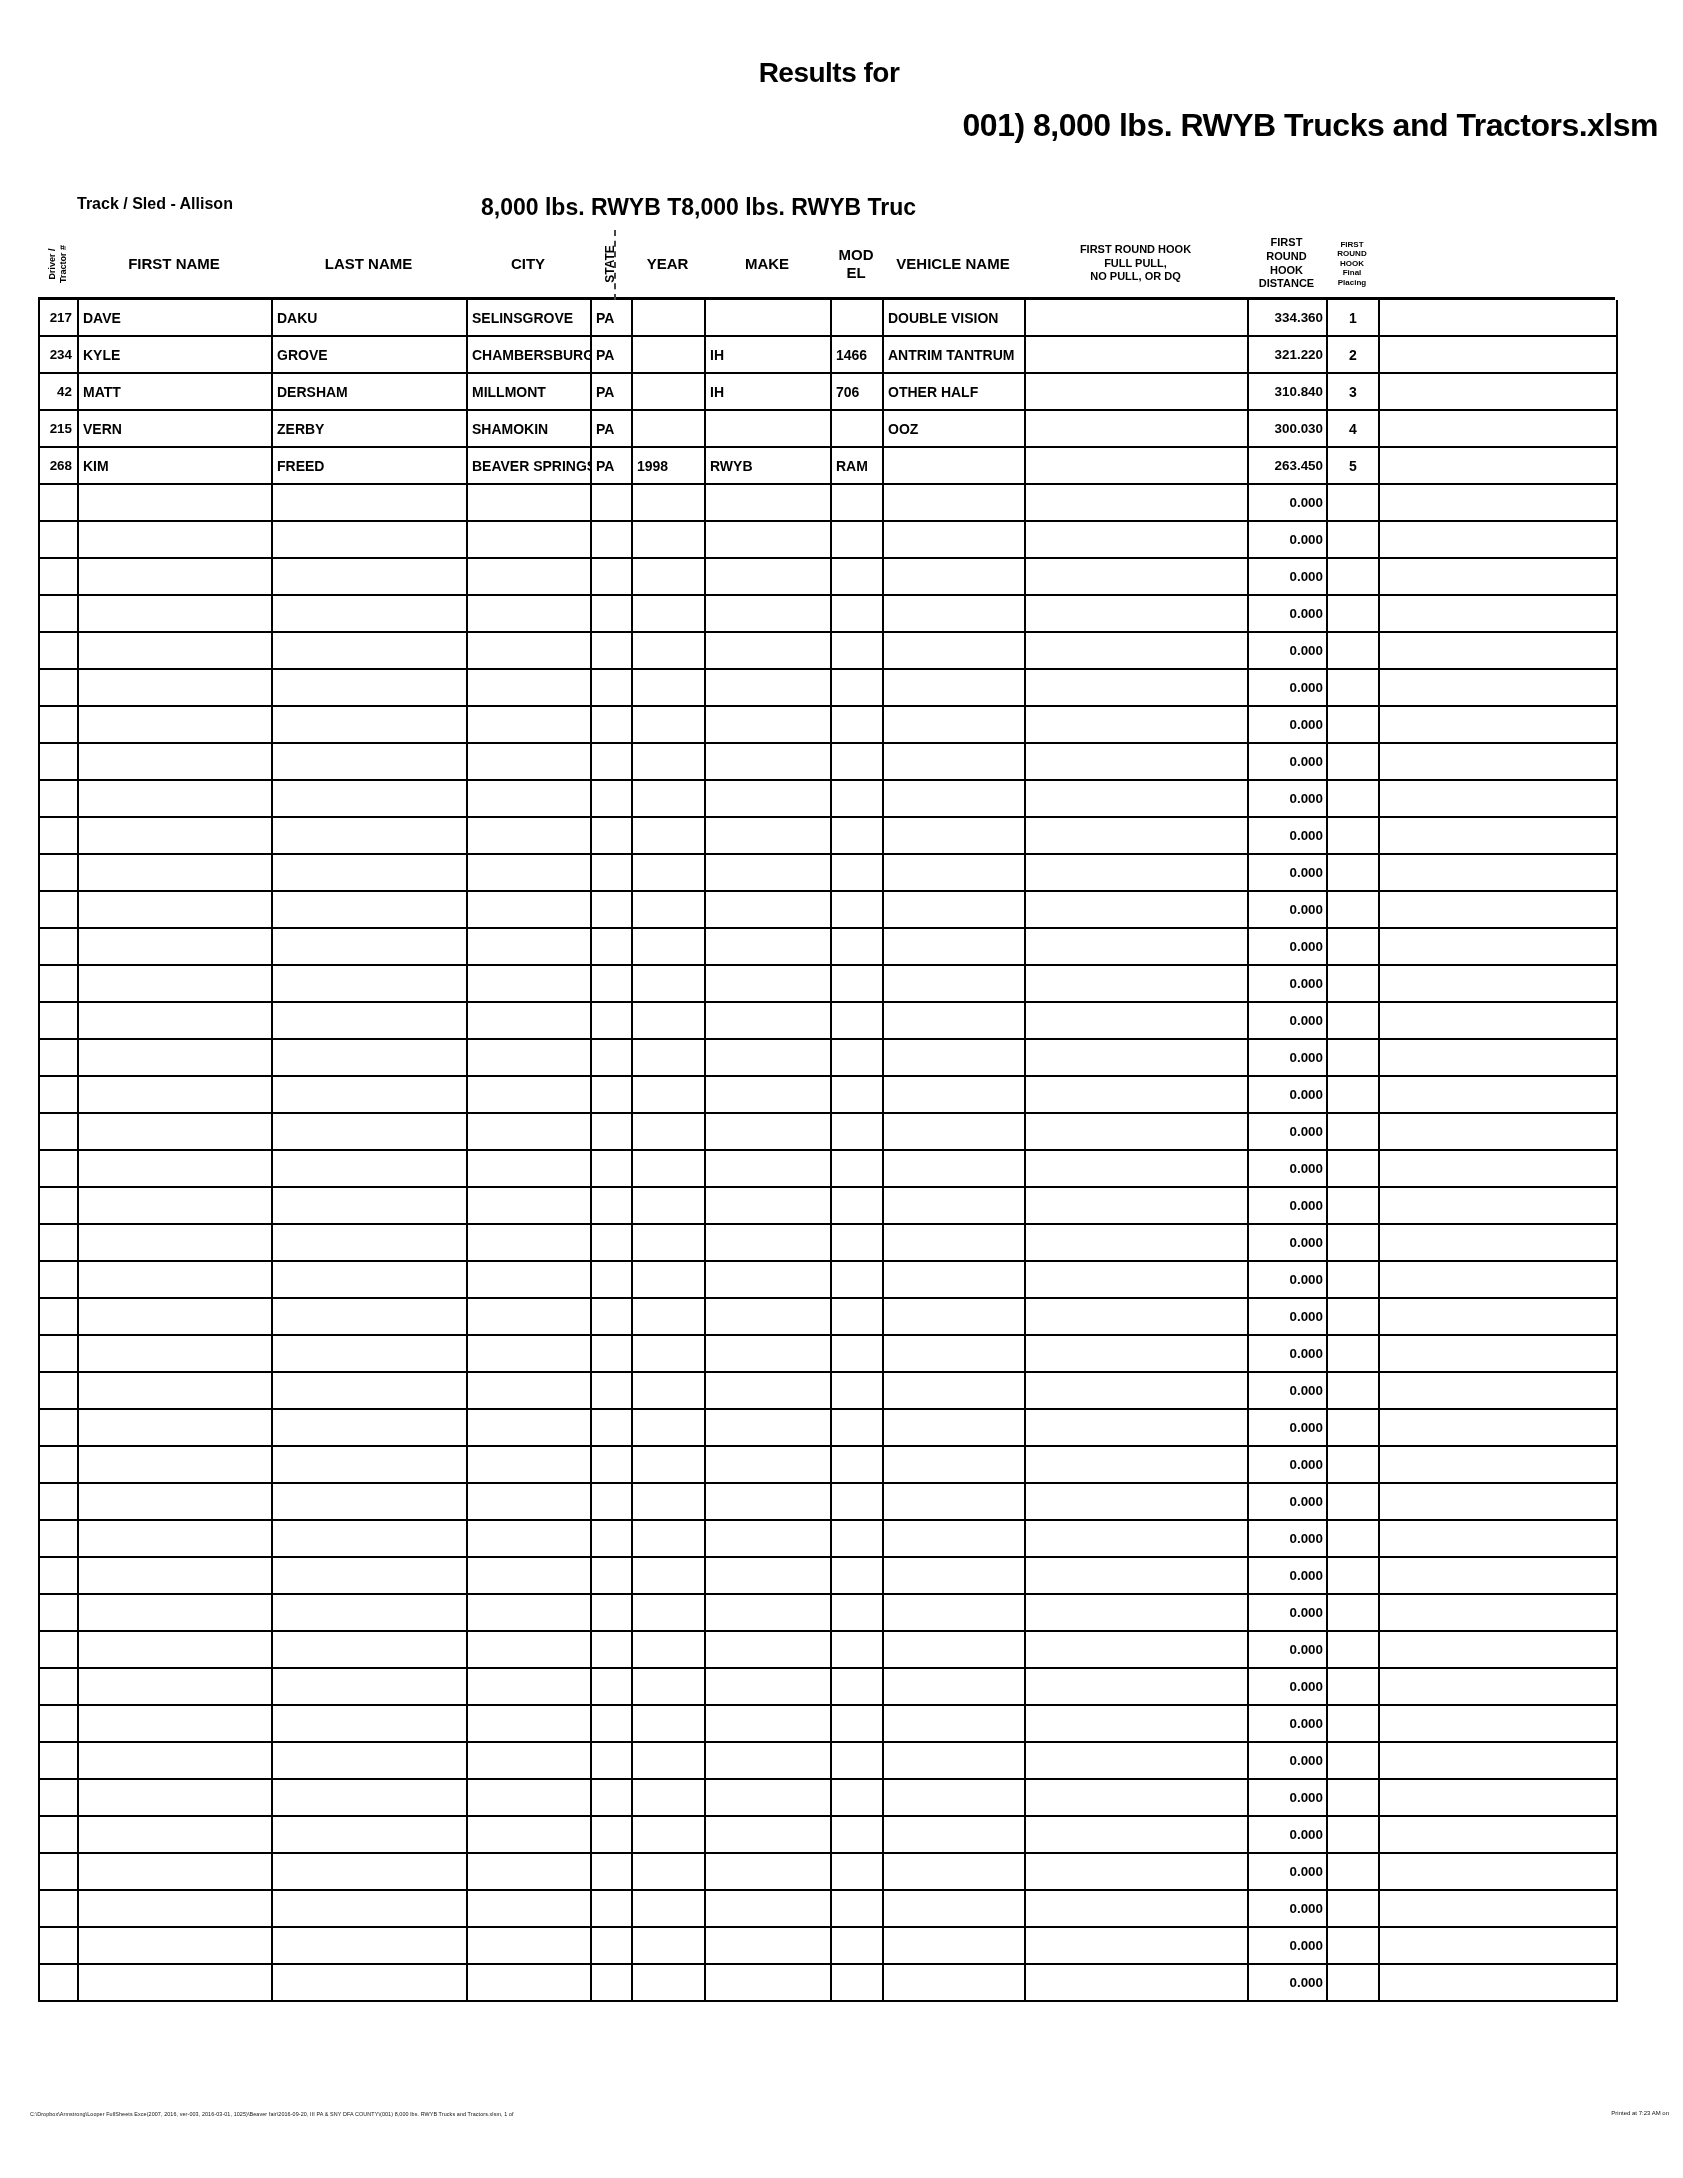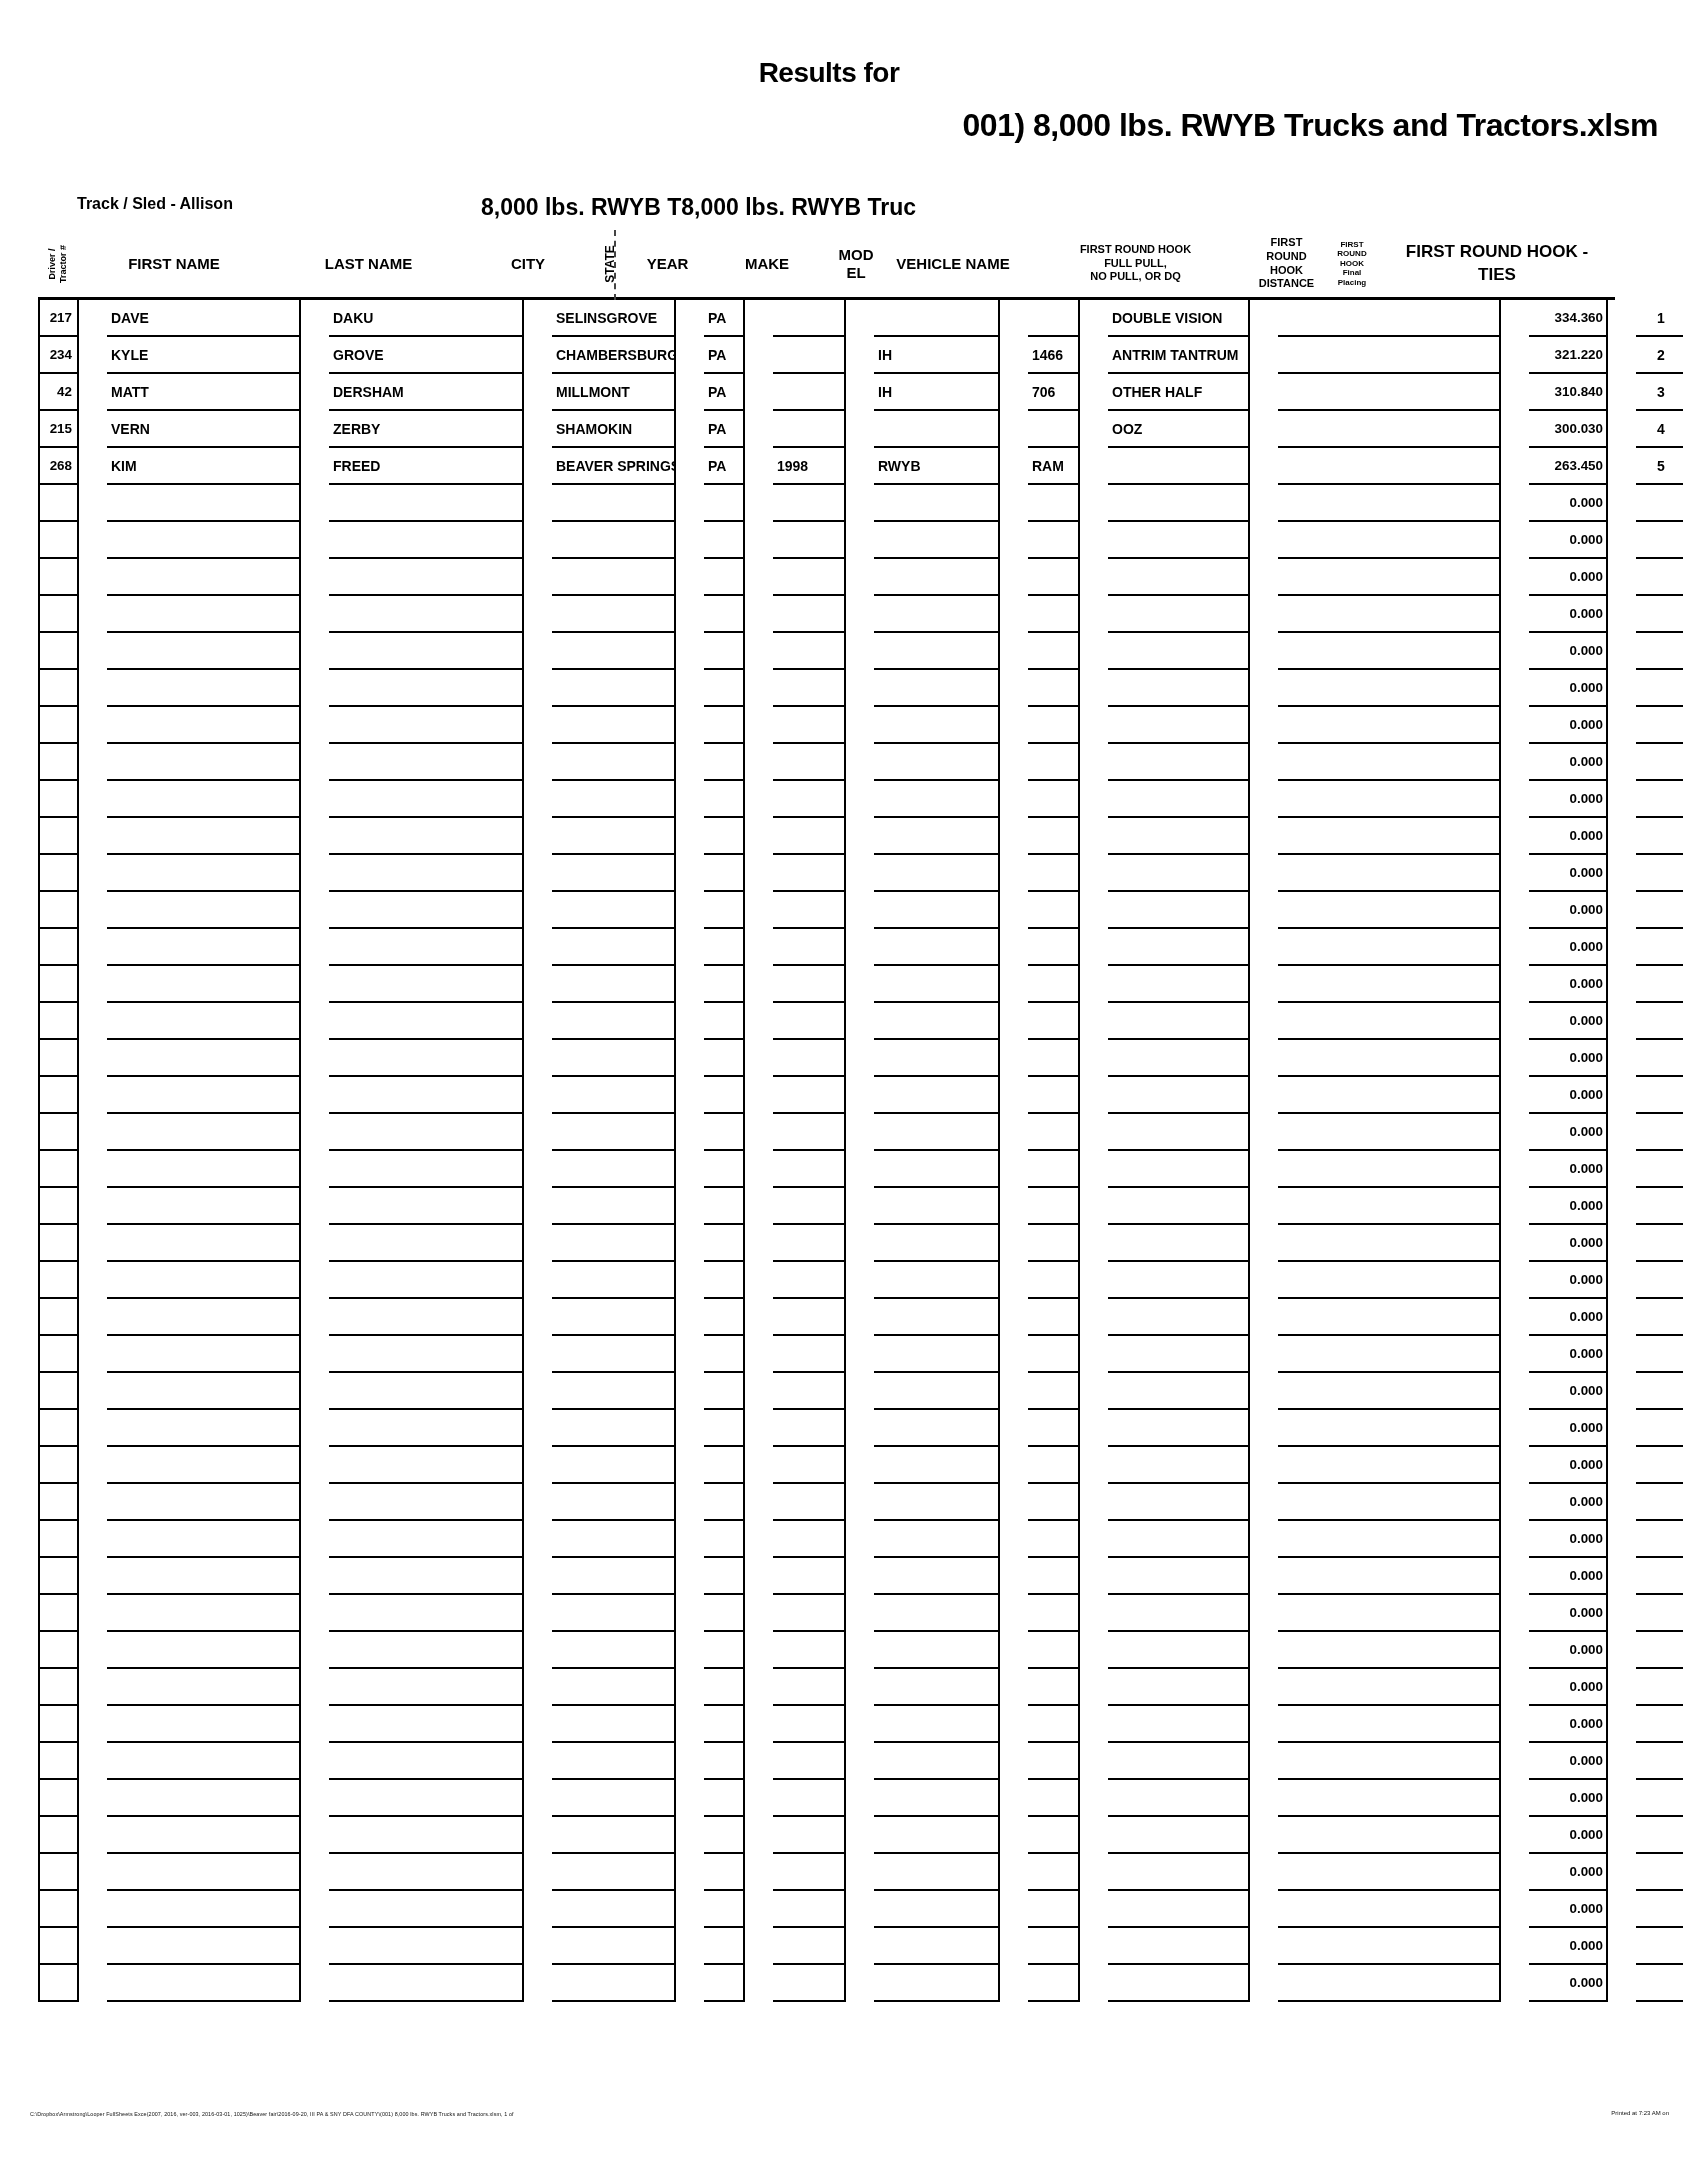--- a/index.html
+++ b/index.html
@@ -49,21 +49,21 @@
     white-space:nowrap; text-align:center;
   }
   .hcell.col-num  .hinner.rot { font-size:9px;  line-height:1.25; }
   .hcell.col-state .hinner.rot { font-size:12px; }
   .page-break-dash {
     position:absolute; left:576px; top:0; height:70px; width:0;
     border-left:2px dashed #444;
   }
 
   .tbody { border-left:2px solid #000; }
-  .trow { height:37px;gap:28px; }
+  .trow { height:37px; }
   .tcell {
     border-right:2px solid #000; border-bottom:2px solid #000;
     font-weight:bold; font-size:14px;
     display:flex; align-items:center;
     padding:0 4px; overflow:hidden; white-space:nowrap;
   }
   .tcell.al-left   { justify-content:flex-start; }
   .tcell.al-right  { justify-content:flex-end; }
   .tcell.al-center { justify-content:center; padding:0; }
   .tcell.col-distance { font-size:13.4px; padding-right:3px; }
@@ -156,26 +156,20 @@
       </div>
       <div class="hcell col-placing hsize-xsmall">
         <div class="hinner">
           <div>FIRST</div>
           <div>ROUND</div>
           <div>HOOK</div>
           <div>Final</div>
           <div>Placing</div>
         </div>
       </div>
-      <div class="hcell col-ties hsize-large">
-        <div class="hinner">
-          <div>FIRST ROUND HOOK -</div>
-          <div>TIES</div>
-        </div>
-      </div>
     </div>
   <div class="tbody">
       <div class="trow">
         <div class="tcell col-num al-right">217</div>
         <div class="tcell col-first al-left">DAVE</div>
         <div class="tcell col-last al-left">DAKU</div>
         <div class="tcell col-city al-left">SELINSGROVE</div>
         <div class="tcell col-state al-left">PA</div>
         <div class="tcell col-year al-left"></div>
         <div class="tcell col-make al-left"></div>

